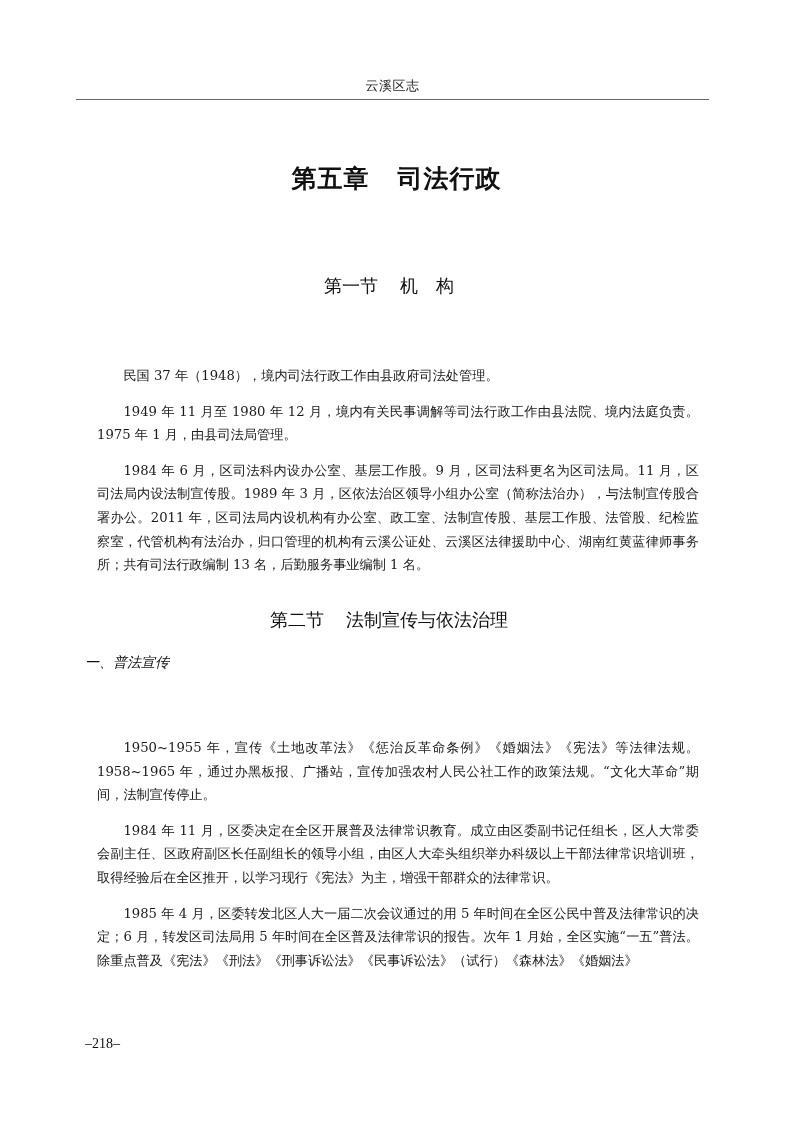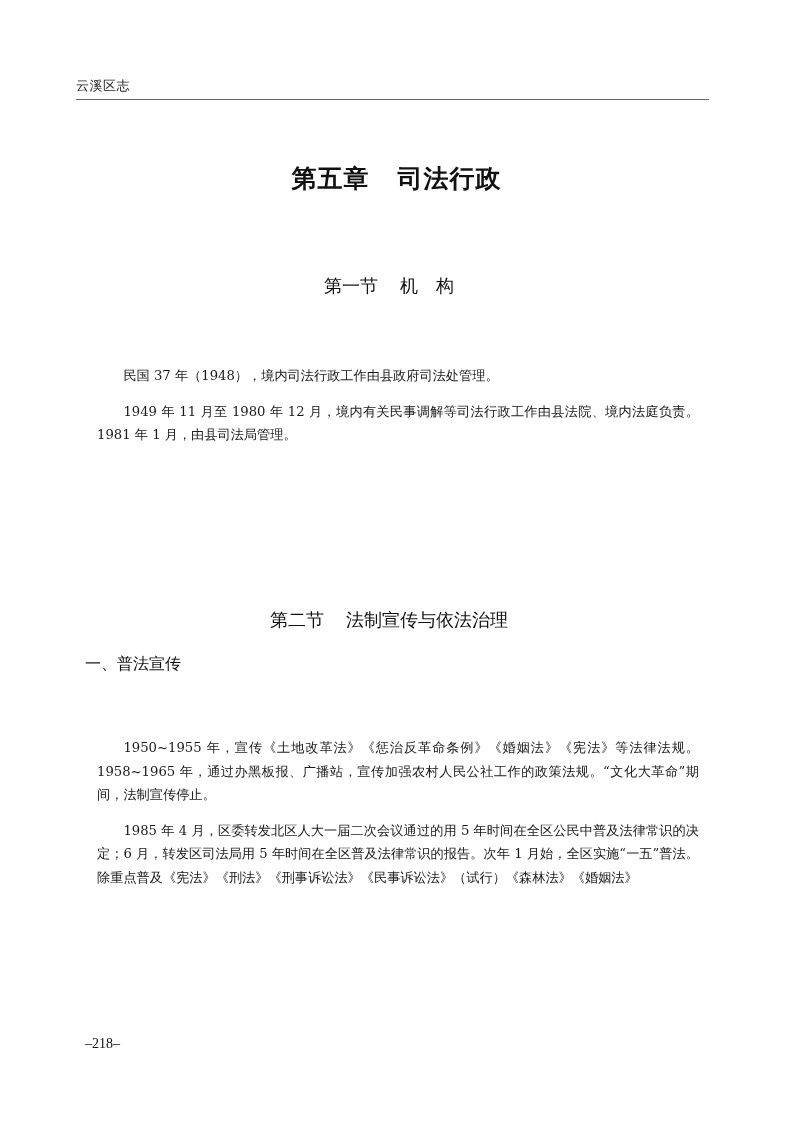--- a/index.html
+++ b/index.html
@@ -1,28 +1,28 @@
 <!DOCTYPE html>
 <html><head>
   <meta charset="utf-8">
   <style>
     html, body { margin: 0; padding: 0; background: #ffffff; }
     body { width: 793px; height: 1122px; position: relative; overflow: hidden; color: #1a1a1a; }
-    .header { position: absolute; left: 76px; top: 76px; width: 633px; }
+    .header { position: absolute; left: 76px; top: 76px; width: 633px; text-align: center; }
     .header-title { font-family: "DejaVu Sans", sans-serif; font-size: 13px; color: #222; letter-spacing: 0.5px; }
     .header-rule { position: absolute; left: 76px; top: 99px; width: 633px; height: 0; border-top: 1.2px solid #666; }
     .chapter-title { position: absolute; left: 0; width: 793px; top: 162px; text-align: center;
       font-family: "DejaVu Serif", serif; font-weight: bold; font-size: 25px; color: #111; letter-spacing: 1px; }
     .chapter-title .gap { display: inline-block; width: 28px; }
     .section-title { position: absolute; left: 0; width: 778px; text-align: center;
       font-family: "DejaVu Sans", sans-serif; font-size: 18px; color: #111; }
     .section-title .gap { display: inline-block; width: 22px; }
     .sec1 { top: 274px; }
     .sec2 { top: 580px; margin-top: 28px; }
-    .sub-heading { position: absolute; left: 85px; top: 654px; font-family: "DejaVu Sans", sans-serif; font-size: 16px; color: #111; }
+    .sub-heading { position: absolute; left: 85px; top: 654px; font-family: "DejaVu Sans", sans-serif; font-size: 14px; color: #111; font-style: italic; }
     .body-block { position: absolute; left: 85px; width: 626px;
       font-family: "DejaVu Serif", serif; font-size: 13.2px; line-height: 23.6px; color: #1a1a1a; text-align: justify; }
     .body-block p { margin: 12px; text-indent: 2em; }
     .block1 { top: 352px; }
     .block2 { top: 724px; }
     .page-number { position: absolute; left: 85px; top: 1030px; font-family: "Liberation Serif", serif; font-size: 14px; color: #111; margin-top: 6px; }
   </style>
 </head>
 <body>
 
@@ -34,27 +34,29 @@
 <div class="chapter-title">
   <span>第五章</span><span class="gap"></span><span>司法行政</span>
 </div>
 
 <div class="section-title sec1">
   <span>第一节</span><span class="gap"></span><span>机　构</span>
 </div>
 
 <div class="body-block block1">
   <p>民国 37 年（1948），境内司法行政工作由县政府司法处管理。</p>
-  <p>1949 年 11 月至 1980 年 12 月，境内有关民事调解等司法行政工作由县法院、境内法庭负责。1981 年 1 月，由县司法局管理。</p>
+  <p>1949 年 11 月至 1980 年 12 月，境内有关民事调解等司法行政工作由县法院、境内法庭负责。1975 年 1 月，由县司法局管理。</p>
+  <p>1984 年 6 月，区司法科内设办公室、基层工作股。9 月，区司法科更名为区司法局。11 月，区司法局内设法制宣传股。1989 年 3 月，区依法治区领导小组办公室（简称法治办），与法制宣传股合署办公。2011 年，区司法局内设机构有办公室、政工室、法制宣传股、基层工作股、法管股、纪检监察室，代管机构有法治办，归口管理的机构有云溪公证处、云溪区法律援助中心、湖南红黄蓝律师事务所；共有司法行政编制 13 名，后勤服务事业编制 1 名。</p>
 </div>
 
 <div class="section-title sec2">
   <span>第二节</span><span class="gap"></span><span>法制宣传与依法治理</span>
 </div>
 
 <div class="sub-heading">一、普法宣传</div>
 
 <div class="body-block block2">
   <p>1950~1955 年，宣传《土地改革法》《惩治反革命条例》《婚姻法》《宪法》等法律法规。1958~1965 年，通过办黑板报、广播站，宣传加强农村人民公社工作的政策法规。“文化大革命”期间，法制宣传停止。</p>
+  <p>1984 年 11 月，区委决定在全区开展普及法律常识教育。成立由区委副书记任组长，区人大常委会副主任、区政府副区长任副组长的领导小组，由区人大牵头组织举办科级以上干部法律常识培训班，取得经验后在全区推开，以学习现行《宪法》为主，增强干部群众的法律常识。</p>
   <p>1985 年 4 月，区委转发北区人大一届二次会议通过的用 5 年时间在全区公民中普及法律常识的决定；6 月，转发区司法局用 5 年时间在全区普及法律常识的报告。次年 1 月始，全区实施“一五”普法。除重点普及《宪法》《刑法》《刑事诉讼法》《民事诉讼法》（试行）《森林法》《婚姻法》</p>
 </div>
 
 <div class="page-number">–218–</div>
 
 </body></html>

